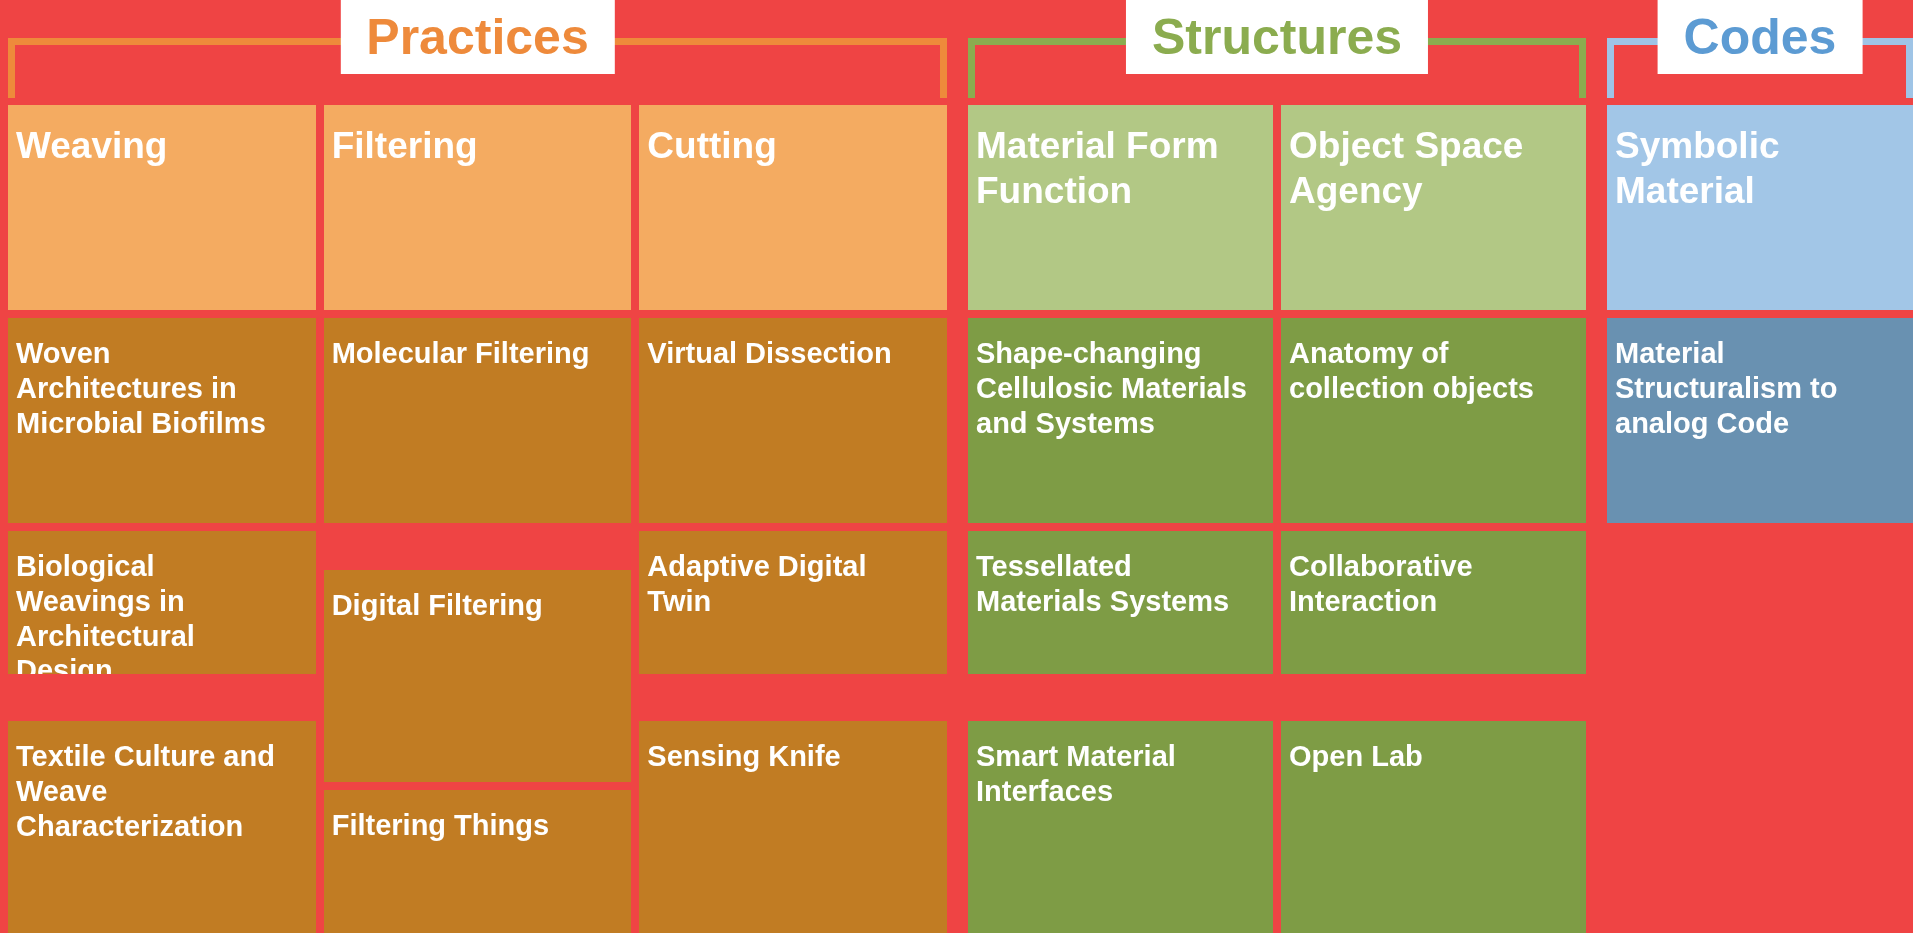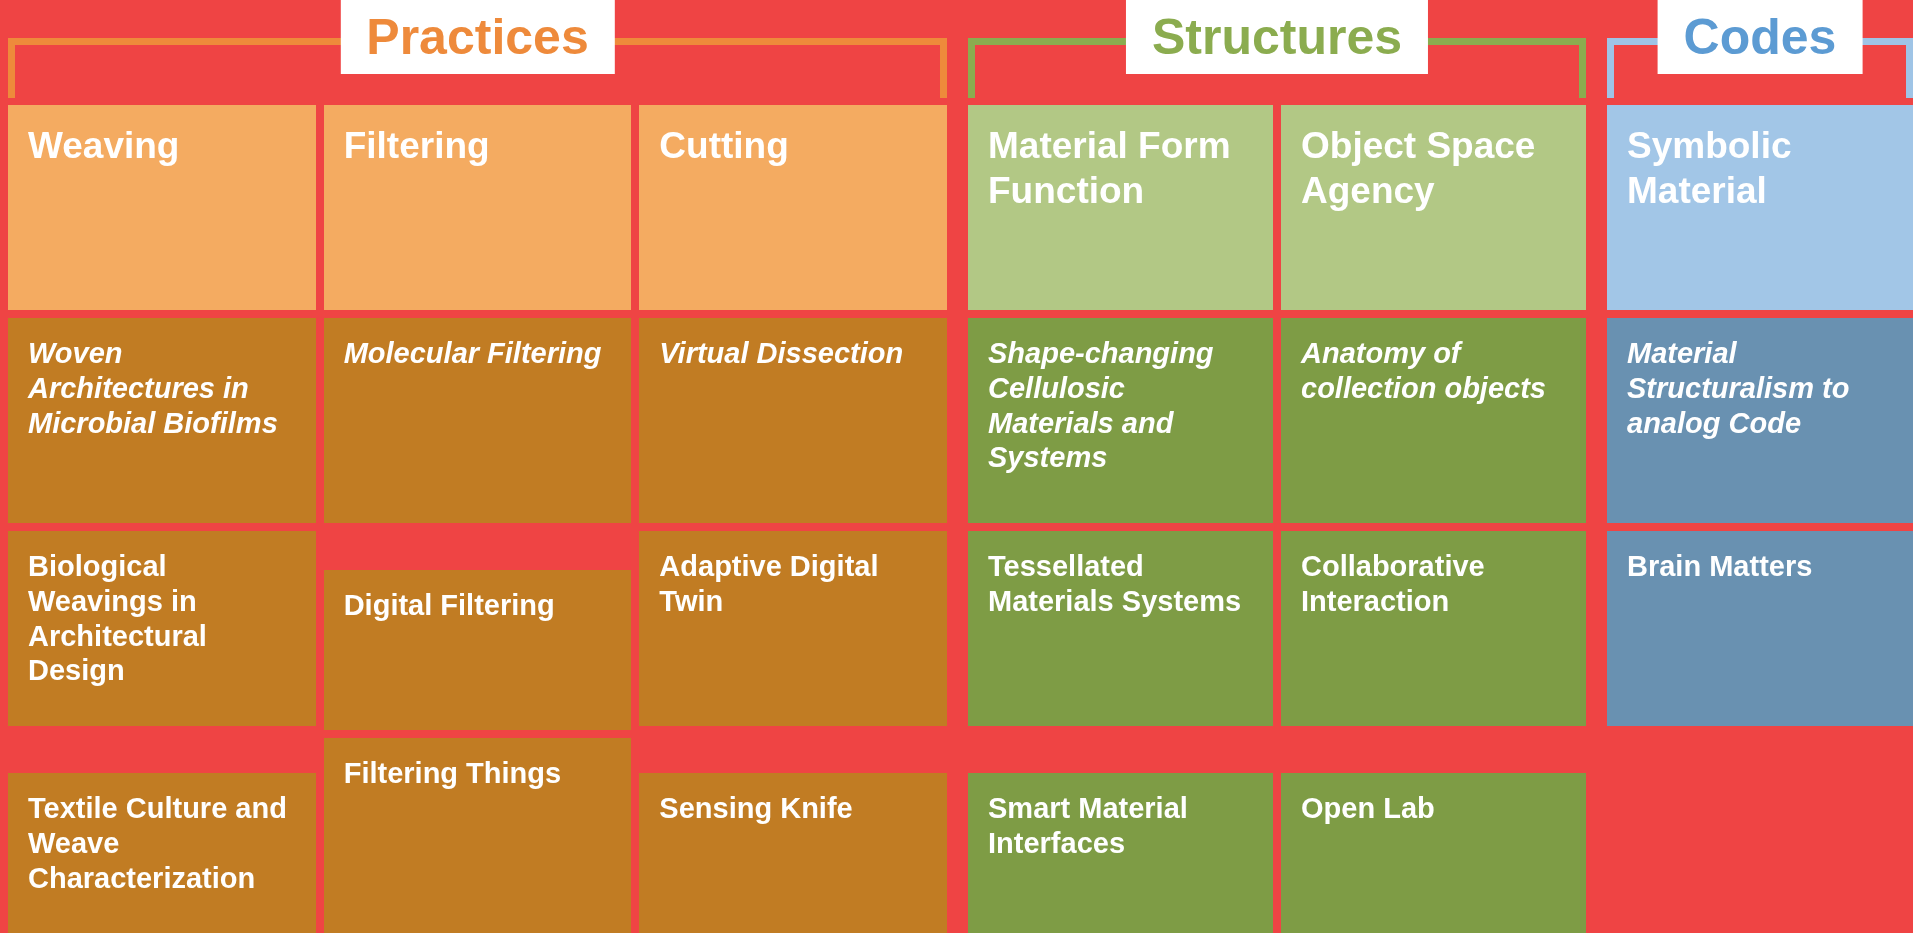--- a/index.html
+++ b/index.html
@@ -59,36 +59,36 @@
     flex: 1;
     display: flex;
     flex-direction: column;
     gap: 8px;
     min-width: 0;
   }
   .cell {
     box-sizing: border-box;
     color: #ffffff;
     font-weight: bold;
-    padding: 18px 20px 0 20px;
+    padding: 18px 20px 0 8px;
     overflow: hidden;
   }
   .cell.header {
     height: 205px;
     background: var(--head);
     font-size: 37px;
     line-height: 1.22;
   }
   .cell.body {
     background: var(--body);
     font-size: 29px;
     line-height: 1.2;
   }
-  .cell.r1 { height: 205px; font-style: italic; }
-  .cell.r2 { height: 195px; }
+  .cell.r1 { height: 205px; }
+  .cell.r2 { height: 143px; }
   .cell.r3 { flex: 1; margin-top: 39px; }
 </style>
 </head>
 <body>
 
 <div class="canvas">
 
   <div class="group group-practices" style="--accent: #EE8A3B; --bracket: #EE8A3B; --head: #F4AB61; --body: #C17C23;">
     <div class="bracket"></div>
     <div class="group-title">Practices</div>
@@ -133,18 +133,17 @@
     </div>
   </div>
 
   <div class="group group-codes" style="--accent: #5C9BD3; --bracket: #9FC4E6; --head: #A2C6E7; --body: #6991B1;">
     <div class="bracket"></div>
     <div class="group-title">Codes</div>
     <div class="columns">
       <div class="column">
         <div class="cell header">Symbolic Material</div>
         <div class="cell body r1">Material Structuralism to analog Code</div>
-        <div class="cell body r2">Brain Matters</div>
       </div>
     </div>
   </div>
 
 </div>
 
 </body></html>

